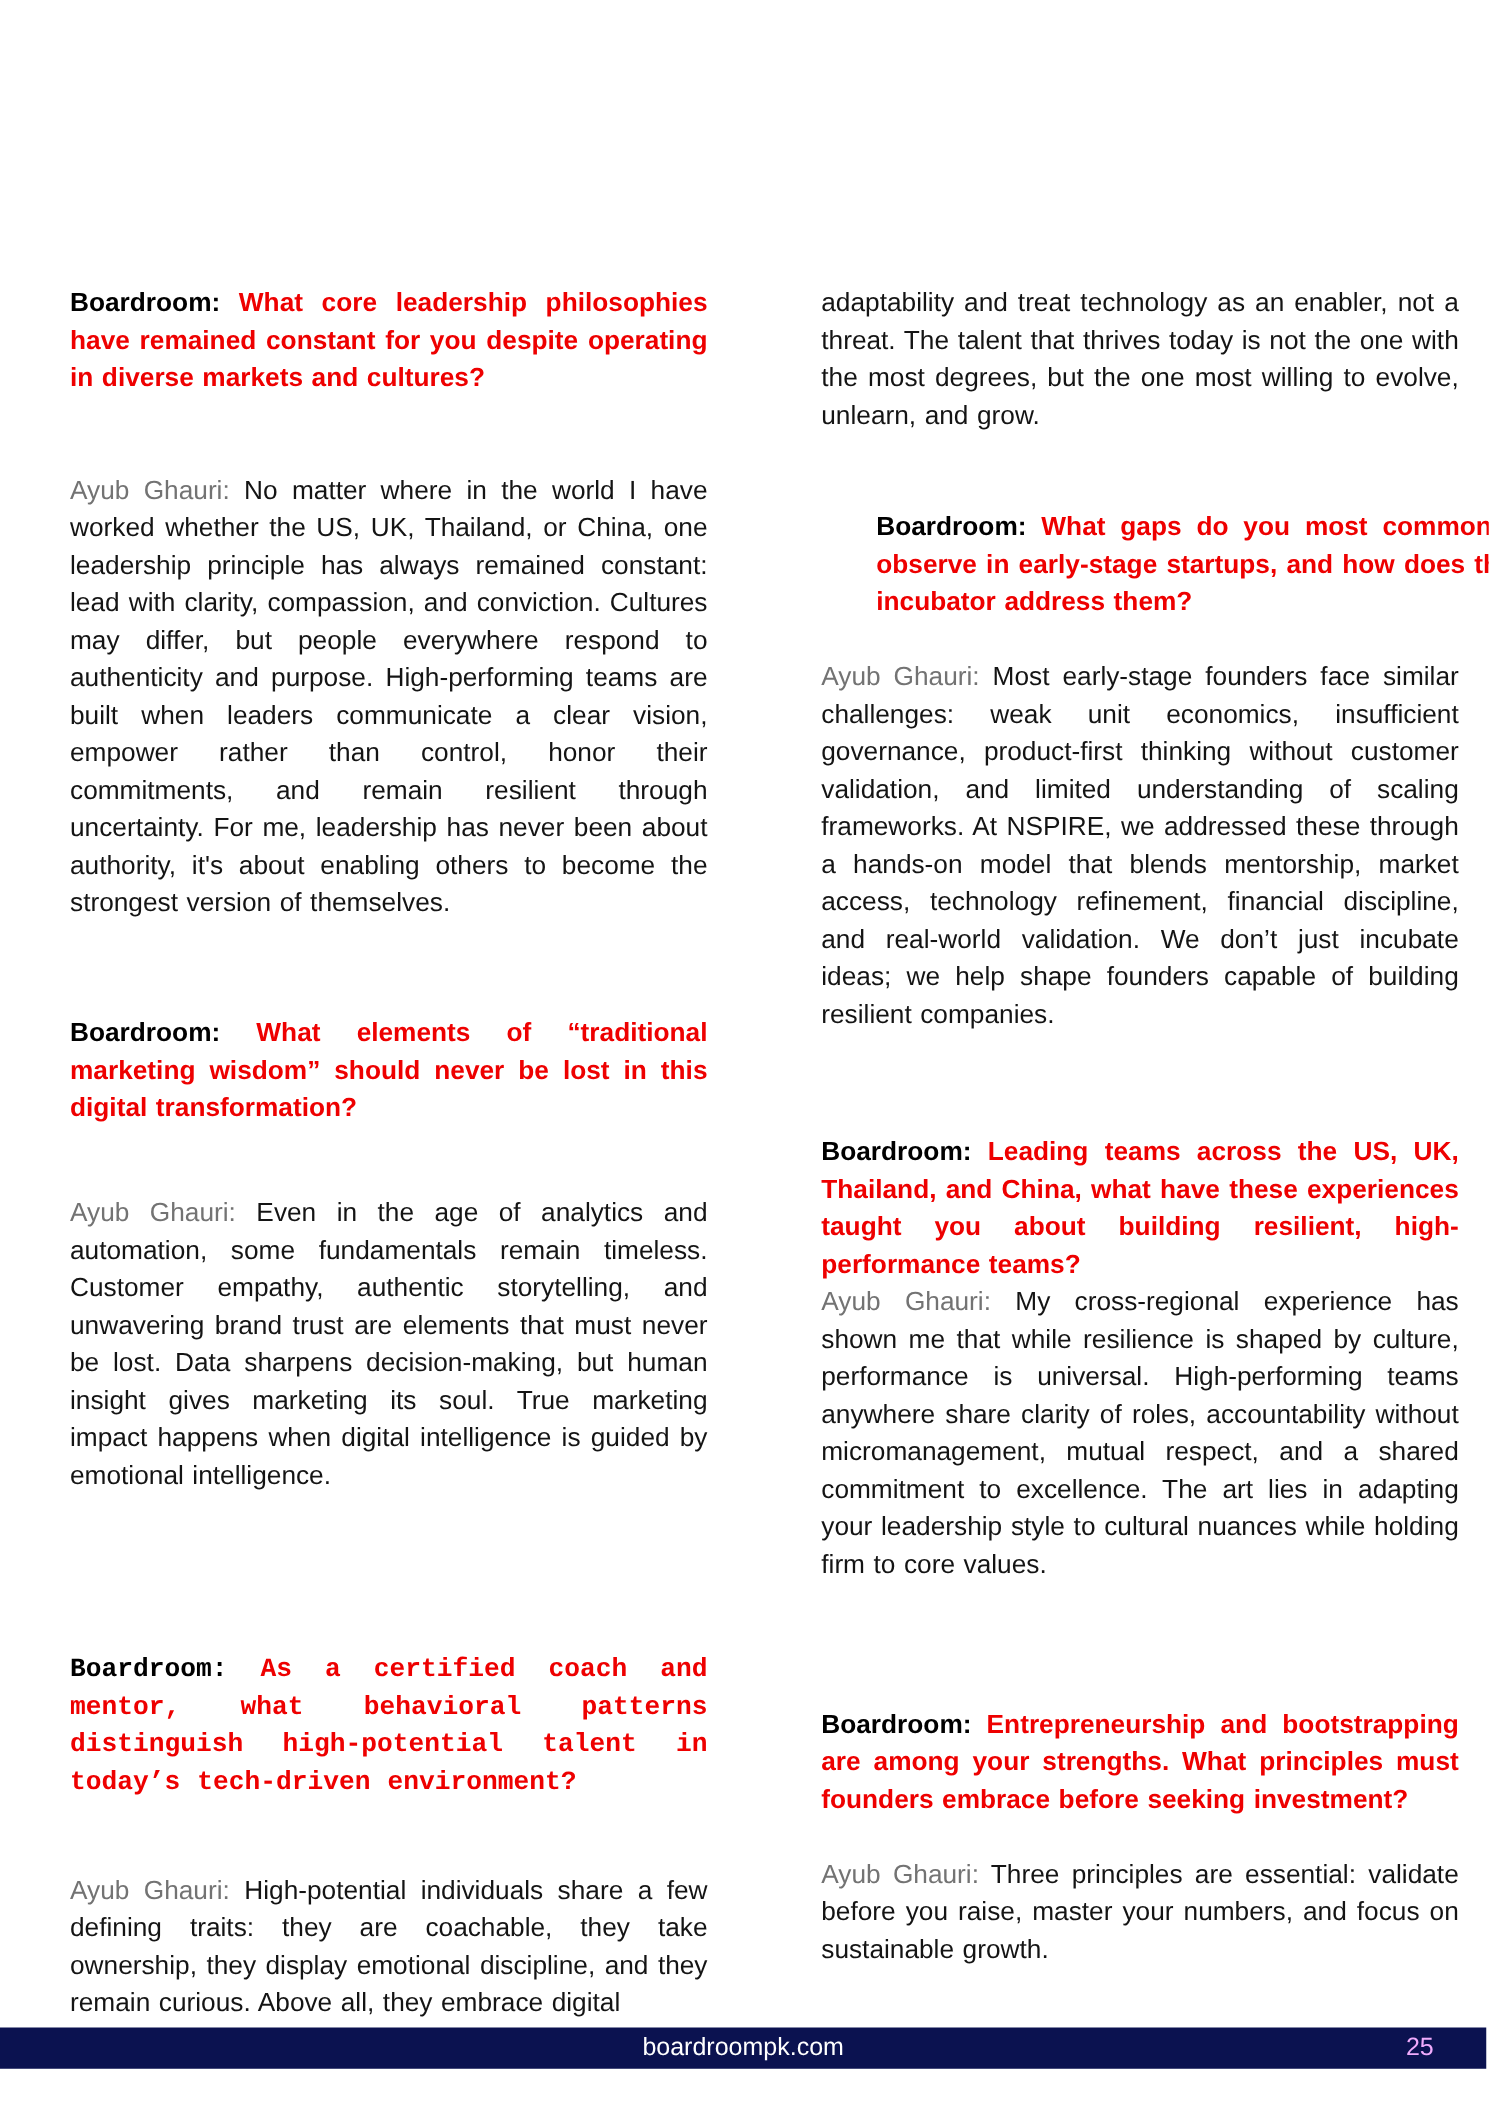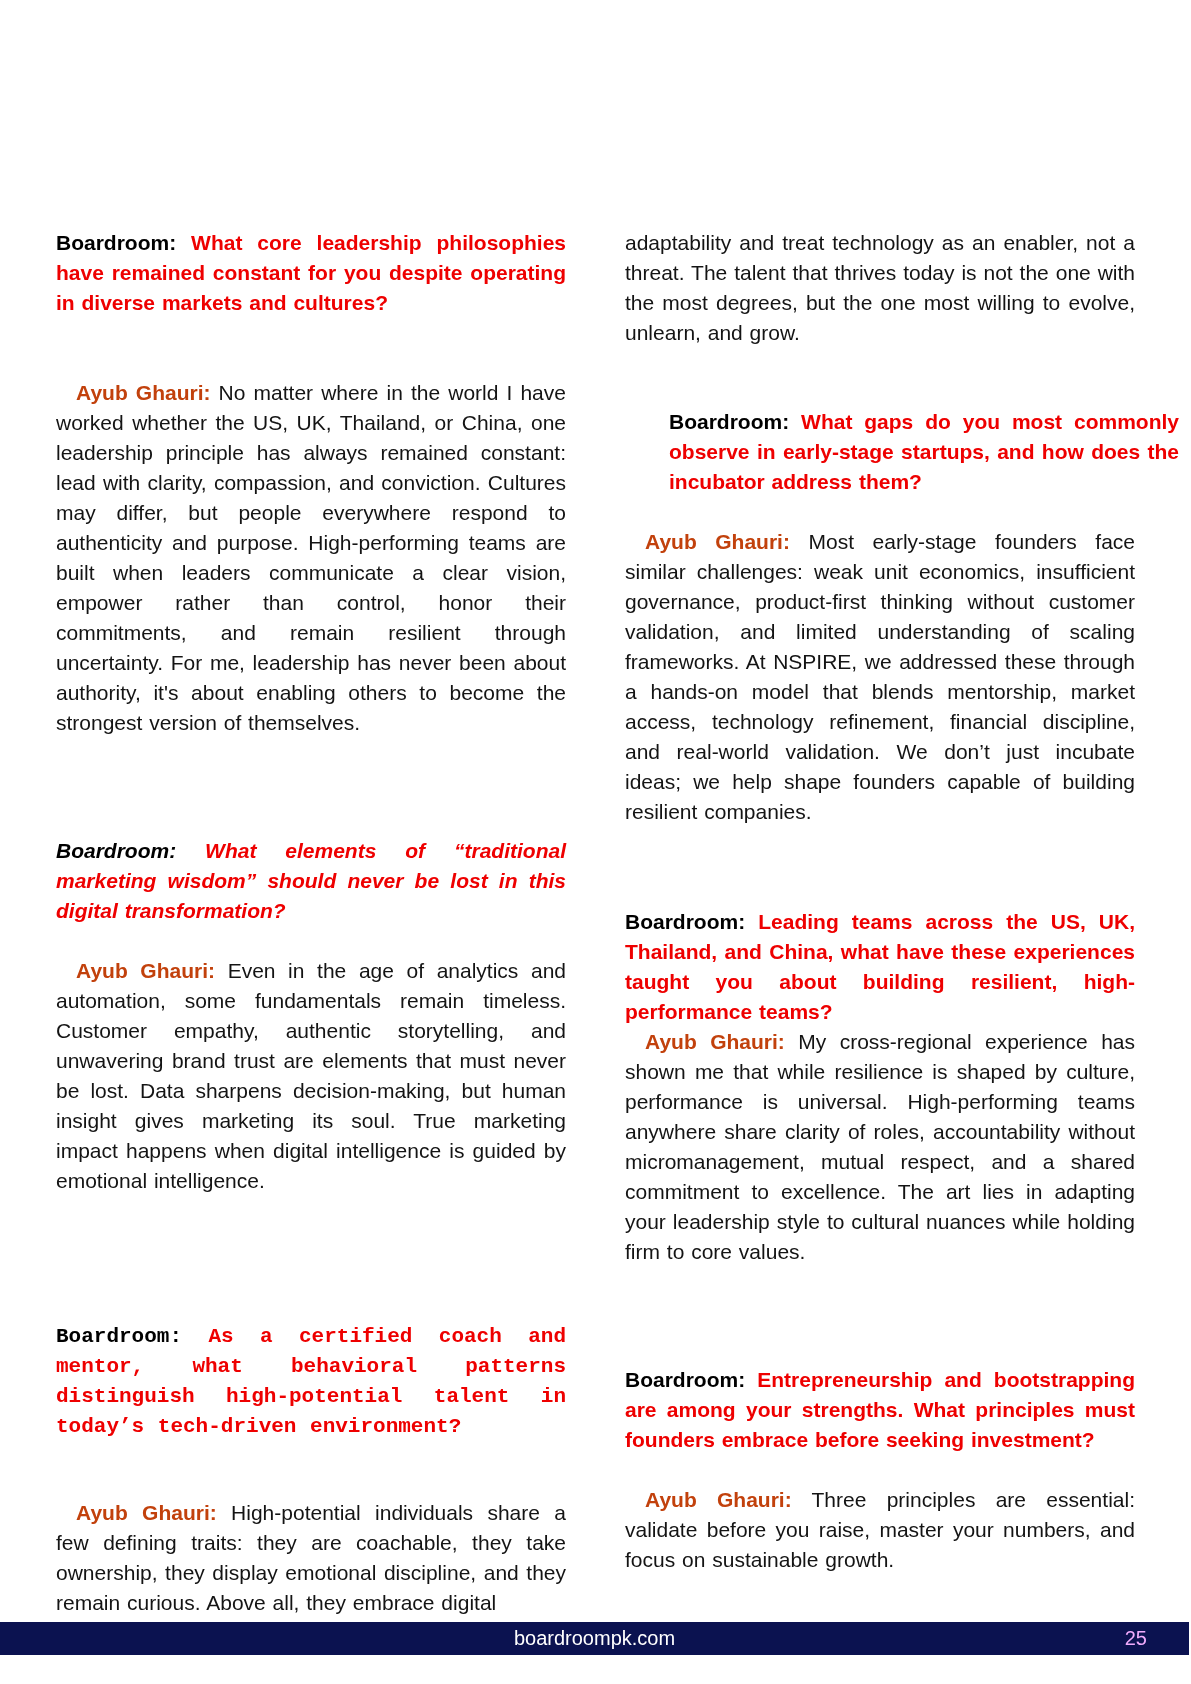--- a/index.html
+++ b/index.html
@@ -12,24 +12,24 @@
       position: absolute;
       width: 510px;
       font-size: 21px;
       line-height: 30px;
       text-align: justify;
       color: #141414;
       margin: 0;
       word-spacing: 1px;
     }
     .left { left: 56px; }
-    .right { left: 625px; }
+    .right { left: 657px; }
     .lbl-boardroom { color: #000000; font-weight: bold; }
     .q-text { color: #ee0000; font-weight: bold; }
-    .lbl-ayub { color: #c2410c; font-weight: bold; margin-left: 20px; }
+    .lbl-ayub { color: #737373; font-weight: normal; }
     .a-text { color: #141414; }
     .footer {
       position: absolute; left: 0; top: 1622px; width: 1189px; height: 33px;
       background: #0b1250;
     }
     .footer-site {
       position: absolute; left: 0; width: 1189px; top: 0; height: 33px;
       line-height: 33px; text-align: center; color: #ffffff; font-size: 20px;
     }
     .footer-page {
@@ -43,21 +43,21 @@
 <p class="block left" style="top:228px;">
   <span class="lbl-boardroom">Boardroom:</span>
   <span class="q-text">What core leadership philosophies have remained constant for you despite operating in diverse markets and cultures?</span>
 </p>
 
 <p class="block left" style="top:378px;">
   <span class="lbl-ayub">Ayub Ghauri:</span>
   <span class="a-text">No matter where in the world I have worked whether the US, UK, Thailand, or China, one leadership principle has always remained constant: lead with clarity, compassion, and conviction. Cultures may differ, but people everywhere respond to authenticity and purpose. High-performing teams are built when leaders communicate a clear vision, empower rather than control, honor their commitments, and remain resilient through uncertainty. For me, leadership has never been about authority, it's about enabling others to become the strongest version of themselves.</span>
 </p>
 
-<p class="block left" style="top:836px;font-style:italic;">
+<p class="block left" style="top:812px;">
   <span class="lbl-boardroom">Boardroom:</span>
   <span class="q-text">What elements of “traditional marketing wisdom” should never be lost in this digital transformation?</span>
 </p>
 
 <p class="block left" style="top:956px;">
   <span class="lbl-ayub">Ayub Ghauri:</span>
   <span class="a-text">Even in the age of analytics and automation, some fundamentals remain timeless. Customer empathy, authentic storytelling, and unwavering brand trust are elements that must never be lost. Data sharpens decision-making, but human insight gives marketing its soul. True marketing impact happens when digital intelligence is guided by emotional intelligence.</span>
 </p>
 
 <p class="block left" style="top:1322px;font-family:Liberation Mono, monospace;">

